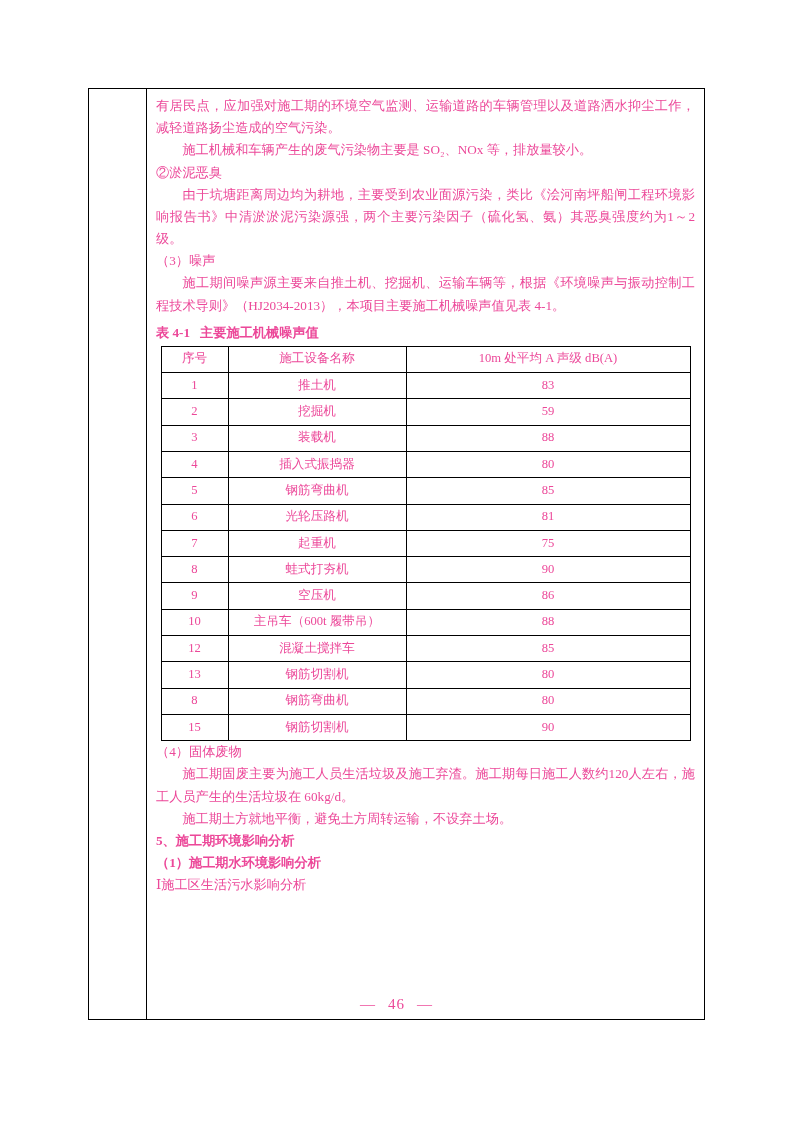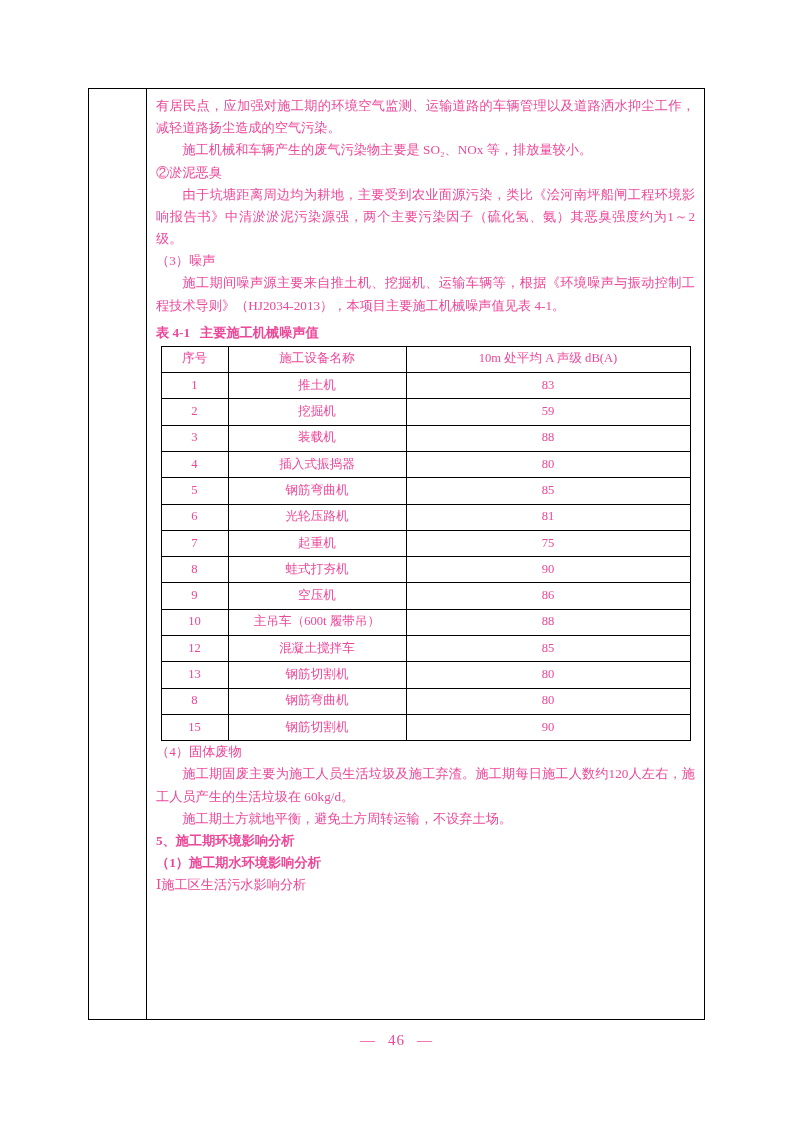--- a/index.html
+++ b/index.html
@@ -76,21 +76,21 @@
     line-height: 1.1;
     margin-top: 20px;
   }
   table.noise col.c1 { width: 67px; }
   table.noise col.c2 { width: 178px; }
   table.noise col.c3 { width: 284px; }
   .page-number {
     position: absolute;
     left: 0;
     right: 0;
-    top: 1032px;
+    top: 996px;
     text-align: center;
     font-size: 15px;
     letter-spacing: 1px;
     font-family: "Liberation Serif", serif;
   }
   .page-number .dash {
     display: inline-block;
     margin: 0 12px;
   }
 </style>

